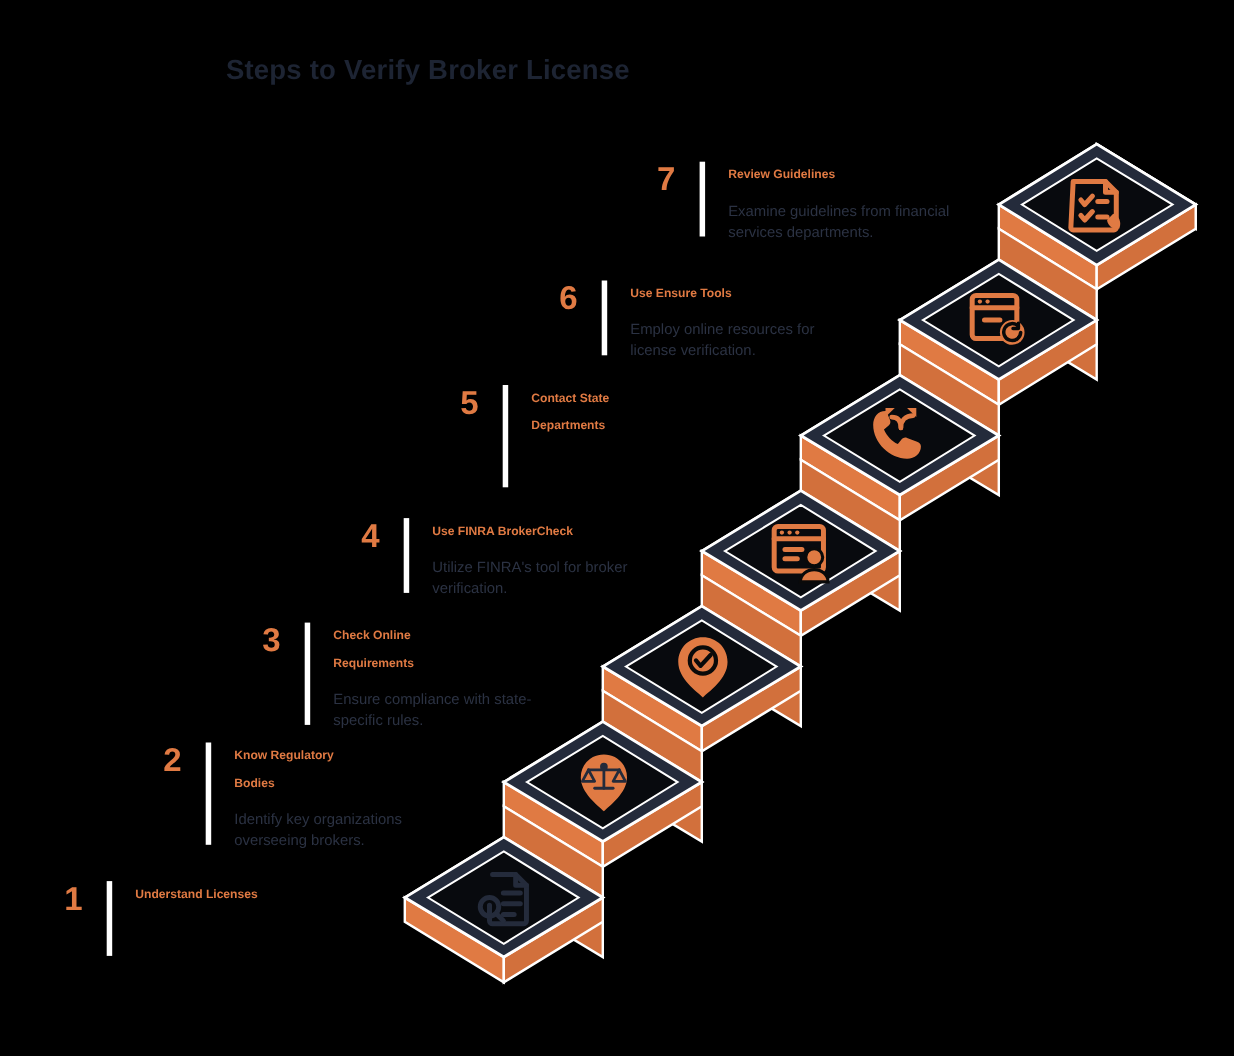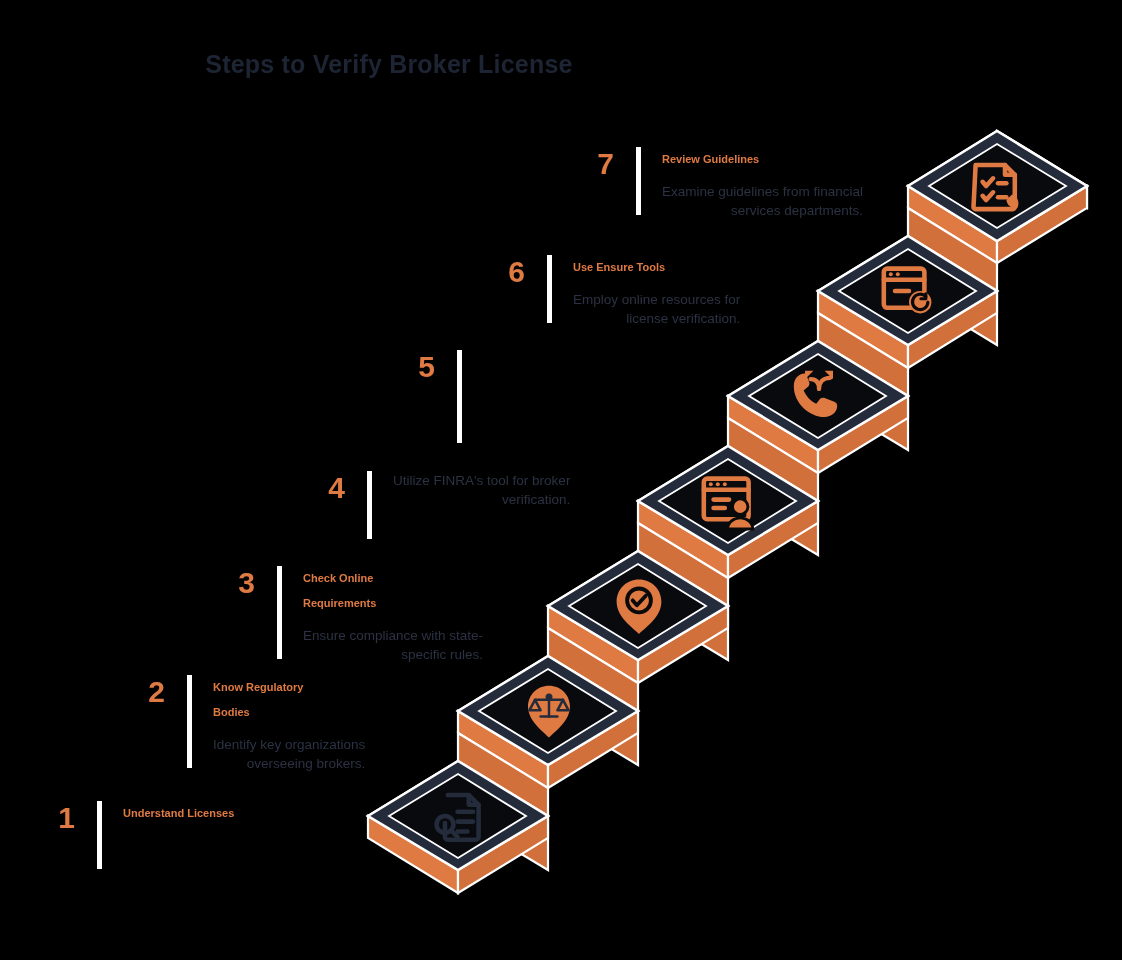--- a/index.html
+++ b/index.html
@@ -70,21 +70,20 @@
     line-height: 25px;
     margin: 0 0 10px 0;
     white-space: pre-line;
   }
   .step-desc {
     color: #2b3243;
     font-size: 13.5px;
     line-height: 19px;
     margin: 0;
     white-space: pre-line;
-    text-align: right;
   }
 </style>
 </head>
 <body>
 
 <div id="stage">
 
   <div id="title">Steps to Verify Broker License</div>
 
   <svg id="stairs" width="1122" height="960" viewBox="0 0 1122 960">
@@ -293,29 +292,32 @@
 license verification.</p>
       </div>
     </div>
   </div>
 
   <div class="step-text" style="left:387px; top:350px;">
     <div class="step-row">
       <div class="step-num">5</div>
       <div class="step-bar" style="height:93px;"></div>
       <div class="step-body">
+        <p class="step-title">Contact State
+Departments</p>
       </div>
     </div>
   </div>
 
   <div class="step-text" style="left:297px; top:471px;">
     <div class="step-row">
       <div class="step-num">4</div>
       <div class="step-bar" style="height:68px;"></div>
       <div class="step-body">
+        <p class="step-title">Use FINRA BrokerCheck</p>
         <p class="step-desc">Utilize FINRA's tool for broker
 verification.</p>
       </div>
     </div>
   </div>
 
   <div class="step-text" style="left:207px; top:566px;">
     <div class="step-row">
       <div class="step-num">3</div>
       <div class="step-bar" style="height:93px;"></div>

